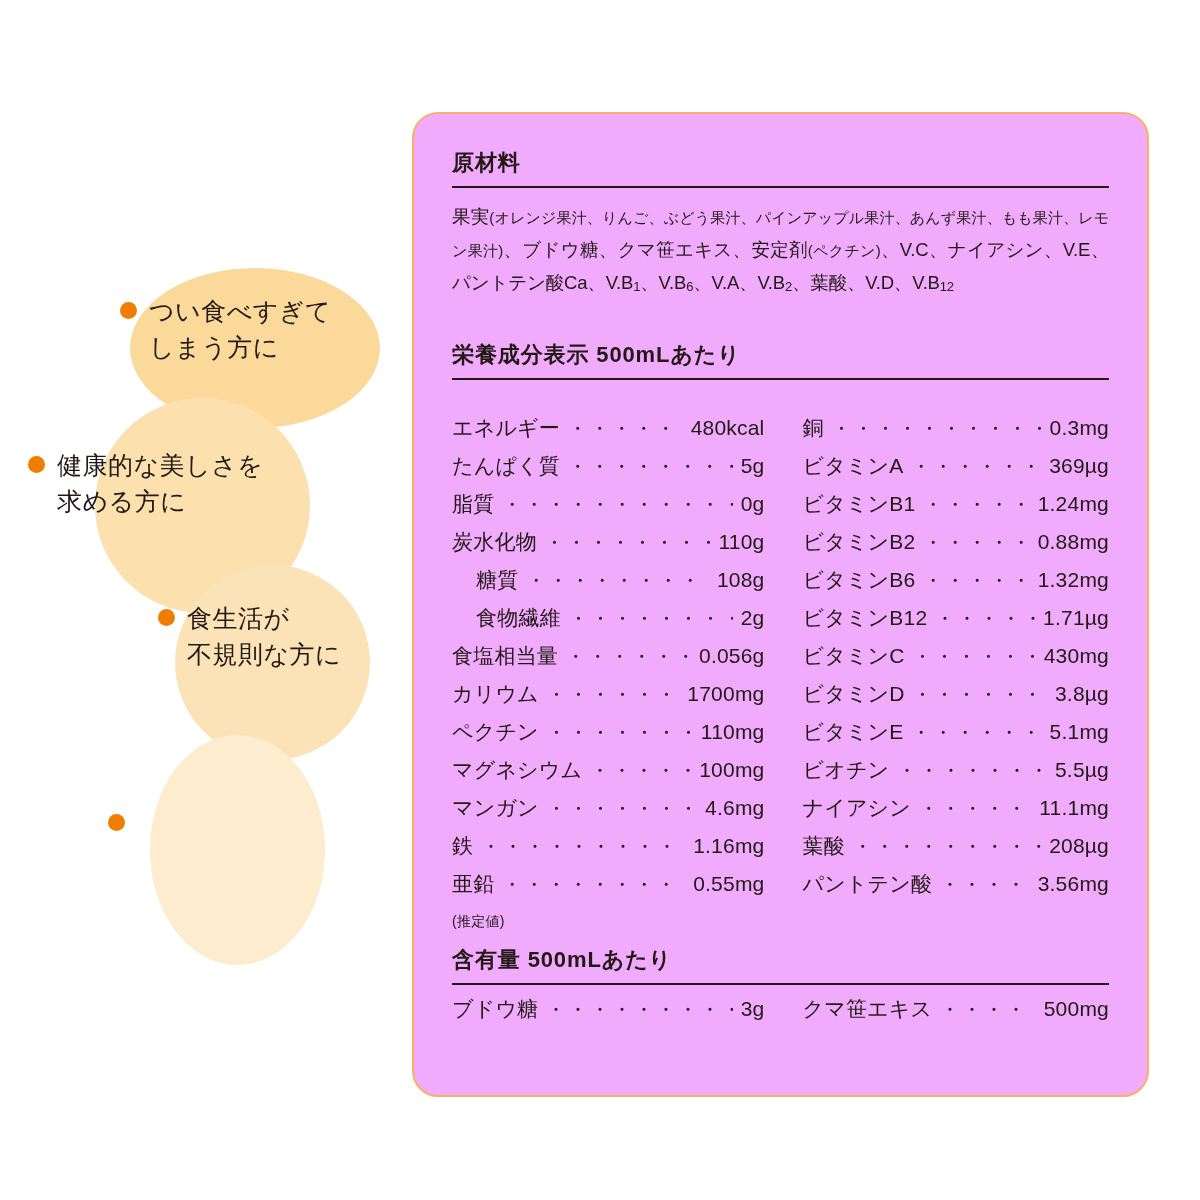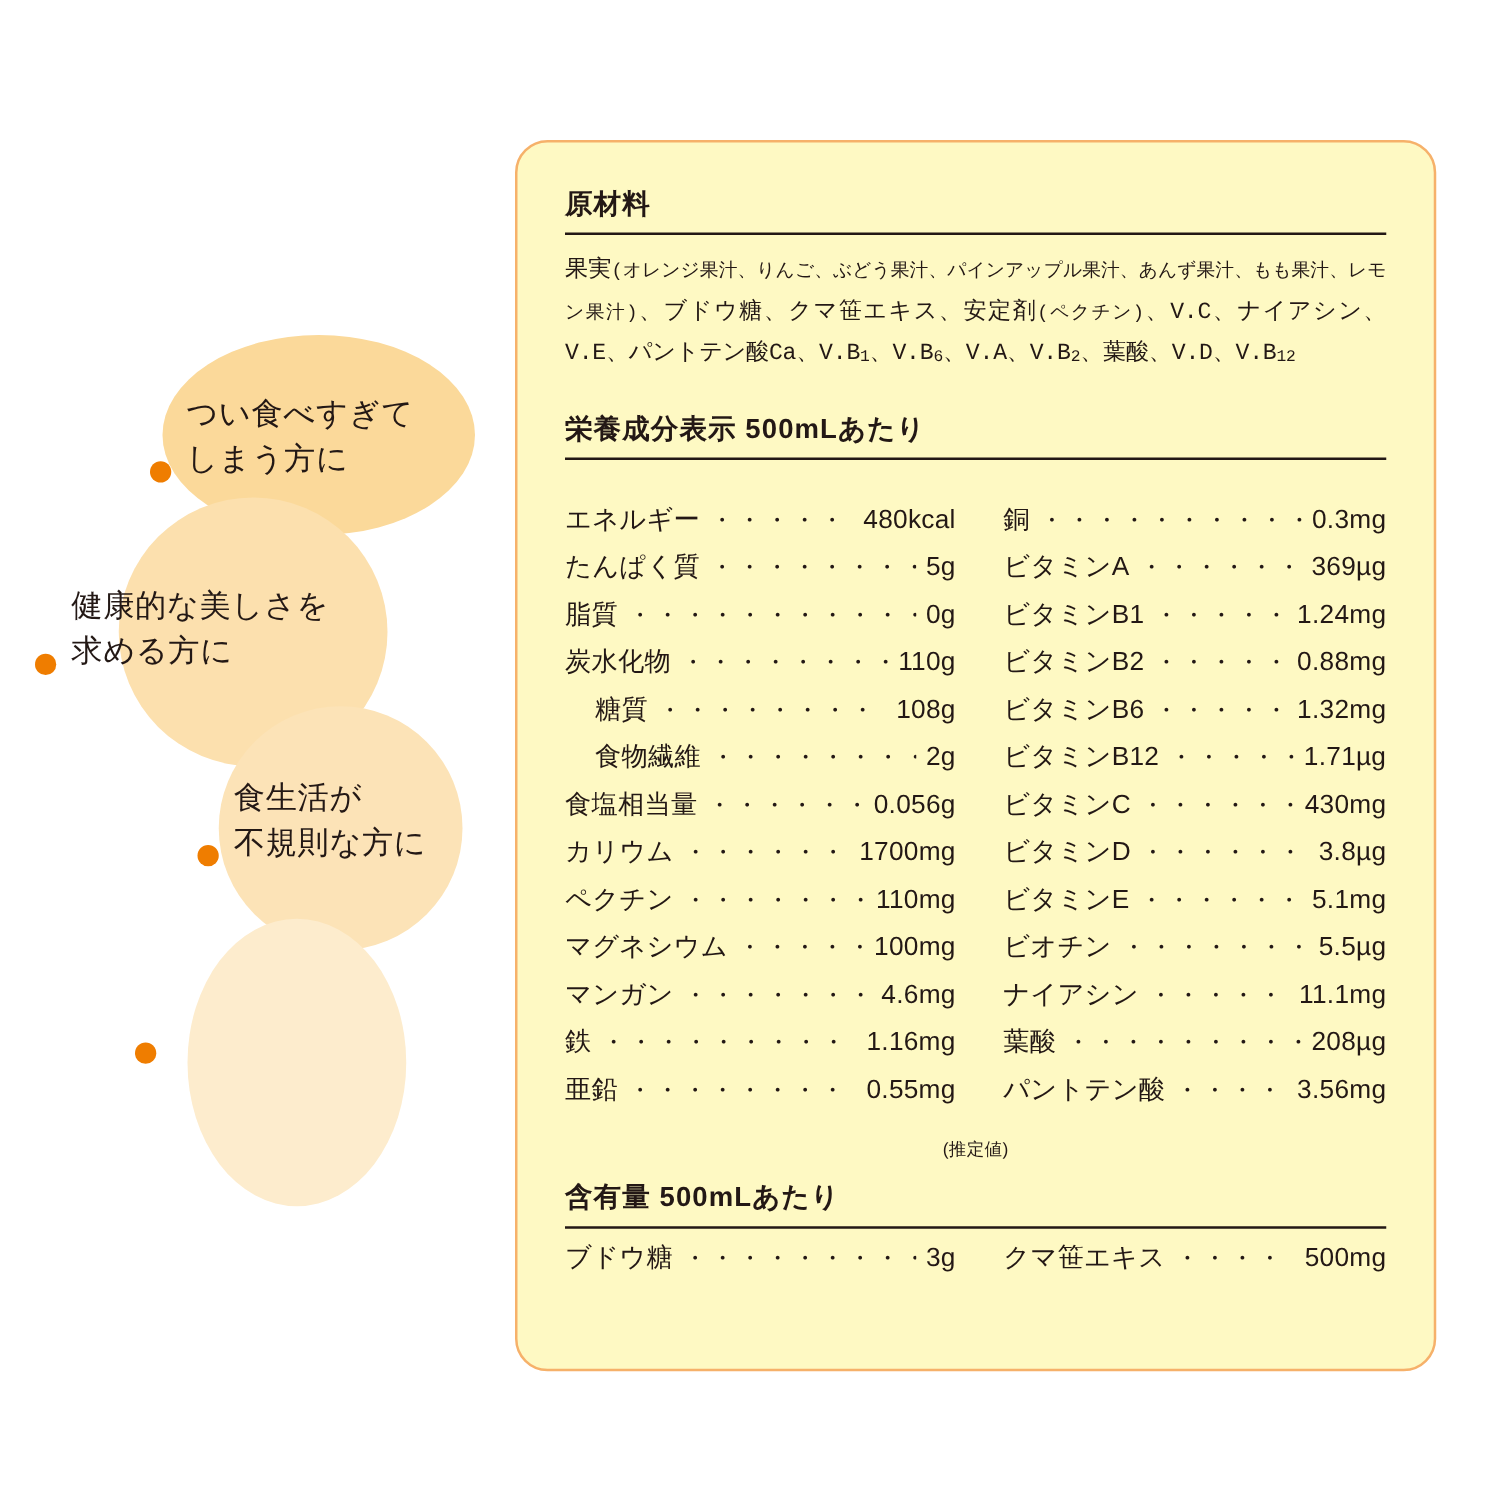--- a/index.html
+++ b/index.html
@@ -31,23 +31,22 @@
   }
   .blob.b1 { left: 130px; top: 268px;  width: 250px; height: 160px; background: #fbd99a; }
   .blob.b2 { left: 95px;  top: 398px;  width: 215px; height: 215px; background: #fce0ae; }
   .blob.b3 { left: 175px; top: 565px;  width: 195px; height: 195px; background: #fce3b7; }
   .blob.b4 { left: 150px; top: 735px;  width: 175px; height: 230px; background: #fdeccd; }
 
   .bullet-row {
     position: absolute;
     z-index: 3;
     display: flex;
-    align-items: flex-end;
+    align-items: flex-start;
     gap: 12px;
-    margin-top: 20px;
   }
   .bullet-dot {
     width: 17px;
     height: 17px;
     border-radius: 50%;
     background: #ef7d00;
     flex: 0 0 auto;
     margin-top: 9px;
   }
   .bullet-text {
@@ -65,21 +64,21 @@
 
   
   .panel {
     position: absolute;
     left: 412px;
     top: 112px;
     width: 737px;
     height: 985px;
     border: 2px solid #f6b16a;
     border-radius: 26px;
-    background: #fef9c3;
+    background: #f0abfc;
     box-sizing: border-box;
     padding: 34px 38px 0 38px;
   }
 
   .section-title {
     font-size: 22px;
     font-weight: bold;
     letter-spacing: 0.04em;
     color: #231815;
     margin: 0 0 8px 0;
@@ -88,23 +87,22 @@
     height: 2px;
     background: #231815;
     margin-bottom: 13px;
   }
 
   .ingredients {
     font-size: 18.5px;
     line-height: 1.78;
     letter-spacing: -0.01em;
     color: #231815;
-    margin-bottom: 28px;
+    margin-bottom: 40px;
     text-align: justify;
-    font-family: Liberation Mono, monospace;
   }
   .ingredients .sm {
     font-size: 15px;
   }
   .ingredients .sub {
     font-size: 13px;
     vertical-align: -0.12em;
   }
 
   .nutri-wrap {
@@ -138,23 +136,23 @@
     color: #231815;
     font-size: 19px;
     letter-spacing: 3px;
     text-align: center;
   }
   .nutri-row .value {
     flex: 0 0 auto;
     text-align: right;
   }
   .estimate-note {
-    text-align: center;
+    text-align: left;
     font-size: 14px;
-    margin-top: 12px;
+    margin-top: 2px;
     margin-bottom: 14px;
     letter-spacing: 0.02em;
   }
 
   .contains-rows {
     display: flex;
   }
   .contains-rows .nutri-col { width: 50%; }
 
   .footer-spacer { height: 20px; }

